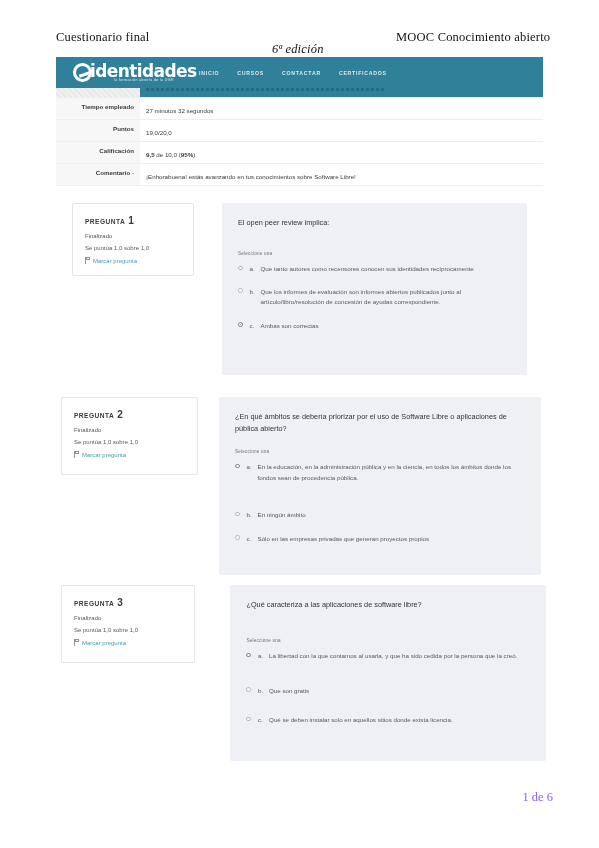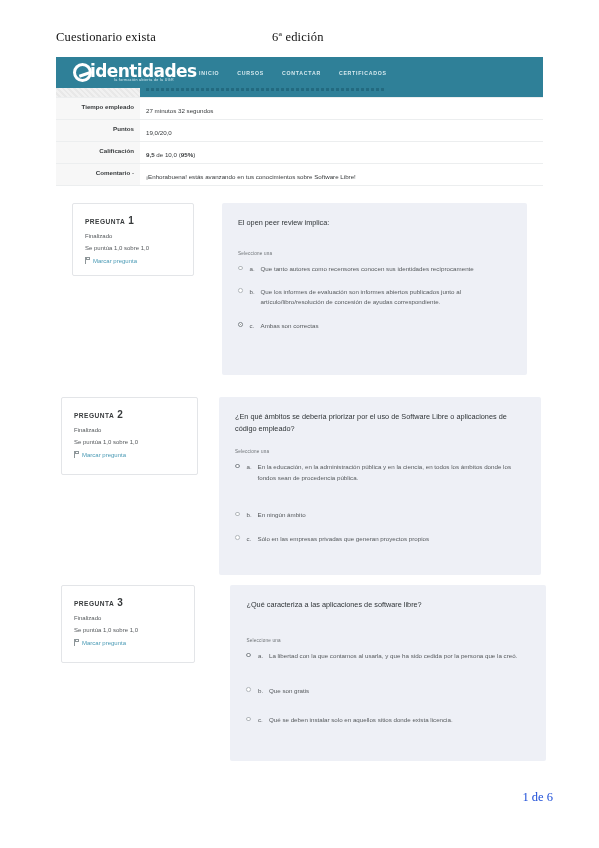--- a/index.html
+++ b/index.html
@@ -12,21 +12,21 @@
   }
 
   
   .doc-header{
     position:absolute;left:0;top:30px;width:599px;height:22px;
     font-family:"Liberation Serif", serif;
     color:#111;
   }
   .doc-header span{position:absolute;white-space:nowrap;font-size:12.5px;letter-spacing:.2px;}
   .dh-left{left:56px;top:0;}
-  .dh-mid{left:272px;top:0;}
+  .dh-mid{left:272px;top:12px;font-style:italic;}
   .dh-right{left:396px;top:0;}
 
   
   .shot{
     position:absolute;left:56px;top:57px;width:487px;height:716px;
     background:#ffffff;
   }
 
   
   .navbar{
@@ -145,29 +145,30 @@
   .ans-text{
     flex:1;font-size:6.2px;color:#55595c;line-height:1.7;
   }
 
   
   .doc-footer{
     position:absolute;left:0;top:790px;width:599px;height:20px;
     font-family:"Liberation Serif", serif;
   }
   .doc-footer span{
-    position:absolute;right:46px;top:0;font-size:12.5px;color:#1d4ed8;white-space:nowrap;
+    position:absolute;right:46px;top:0;font-size:12.5px;color:#8b5cf6;white-space:nowrap;
   }
 </style>
 </head>
 <body>
 
 <div class="doc-header">
-  <span class="dh-left">Cuestionario exista</span>
+  <span class="dh-left">Cuestionario final</span>
   <span class="dh-mid">6ª edición</span>
+  <span class="dh-right">MOOC Conocimiento abierto</span>
 </div>
 
 <div class="shot">
 
   <div class="navbar">
     <div class="logo">
       <div class="logo-mark"></div>
       <div class="logo-text">identidades</div>
       <div class="logo-sub">la formación abierta de la UGR</div>
     </div>
@@ -247,21 +248,21 @@
     <div class="qinfo" style="width:137px;height:78px;">
       <p class="qinfo-title"><span>PREGUNTA</span><span class="num">2</span></p>
       <p class="qinfo-line">Finalizado</p>
       <p class="qinfo-line">Se puntúa 1,0 sobre 1,0</p>
       <div class="qflag">
         <span class="flag-icon"></span>
         <span class="qflag-label">Marcar pregunta</span>
       </div>
     </div>
     <div class="qcontent" style="margin-left:21px;width:322px;height:178px;">
-      <p class="qtext">¿En qué ámbitos se debería priorizar por el uso de Software Libre o aplicaciones de código empleado?</p>
+      <p class="qtext">¿En qué ámbitos se debería priorizar por el uso de Software Libre o aplicaciones de pública abierto?</p>
       <p class="qselect" style="margin-top:14px;">Seleccione una</p>
       <ul class="answers">
         <li class="ans" style="margin-bottom:27px;">
           <span class="radio sel"></span>
           <span class="ans-letter">a.</span>
           <span class="ans-text">En la educación, en la administración pública y en la ciencia, en todos los ámbitos donde los fondos sean de procedencia pública.</span>
         </li>
         <li class="ans" style="margin-bottom:13px;">
           <span class="radio"></span>
           <span class="ans-letter">b.</span>

